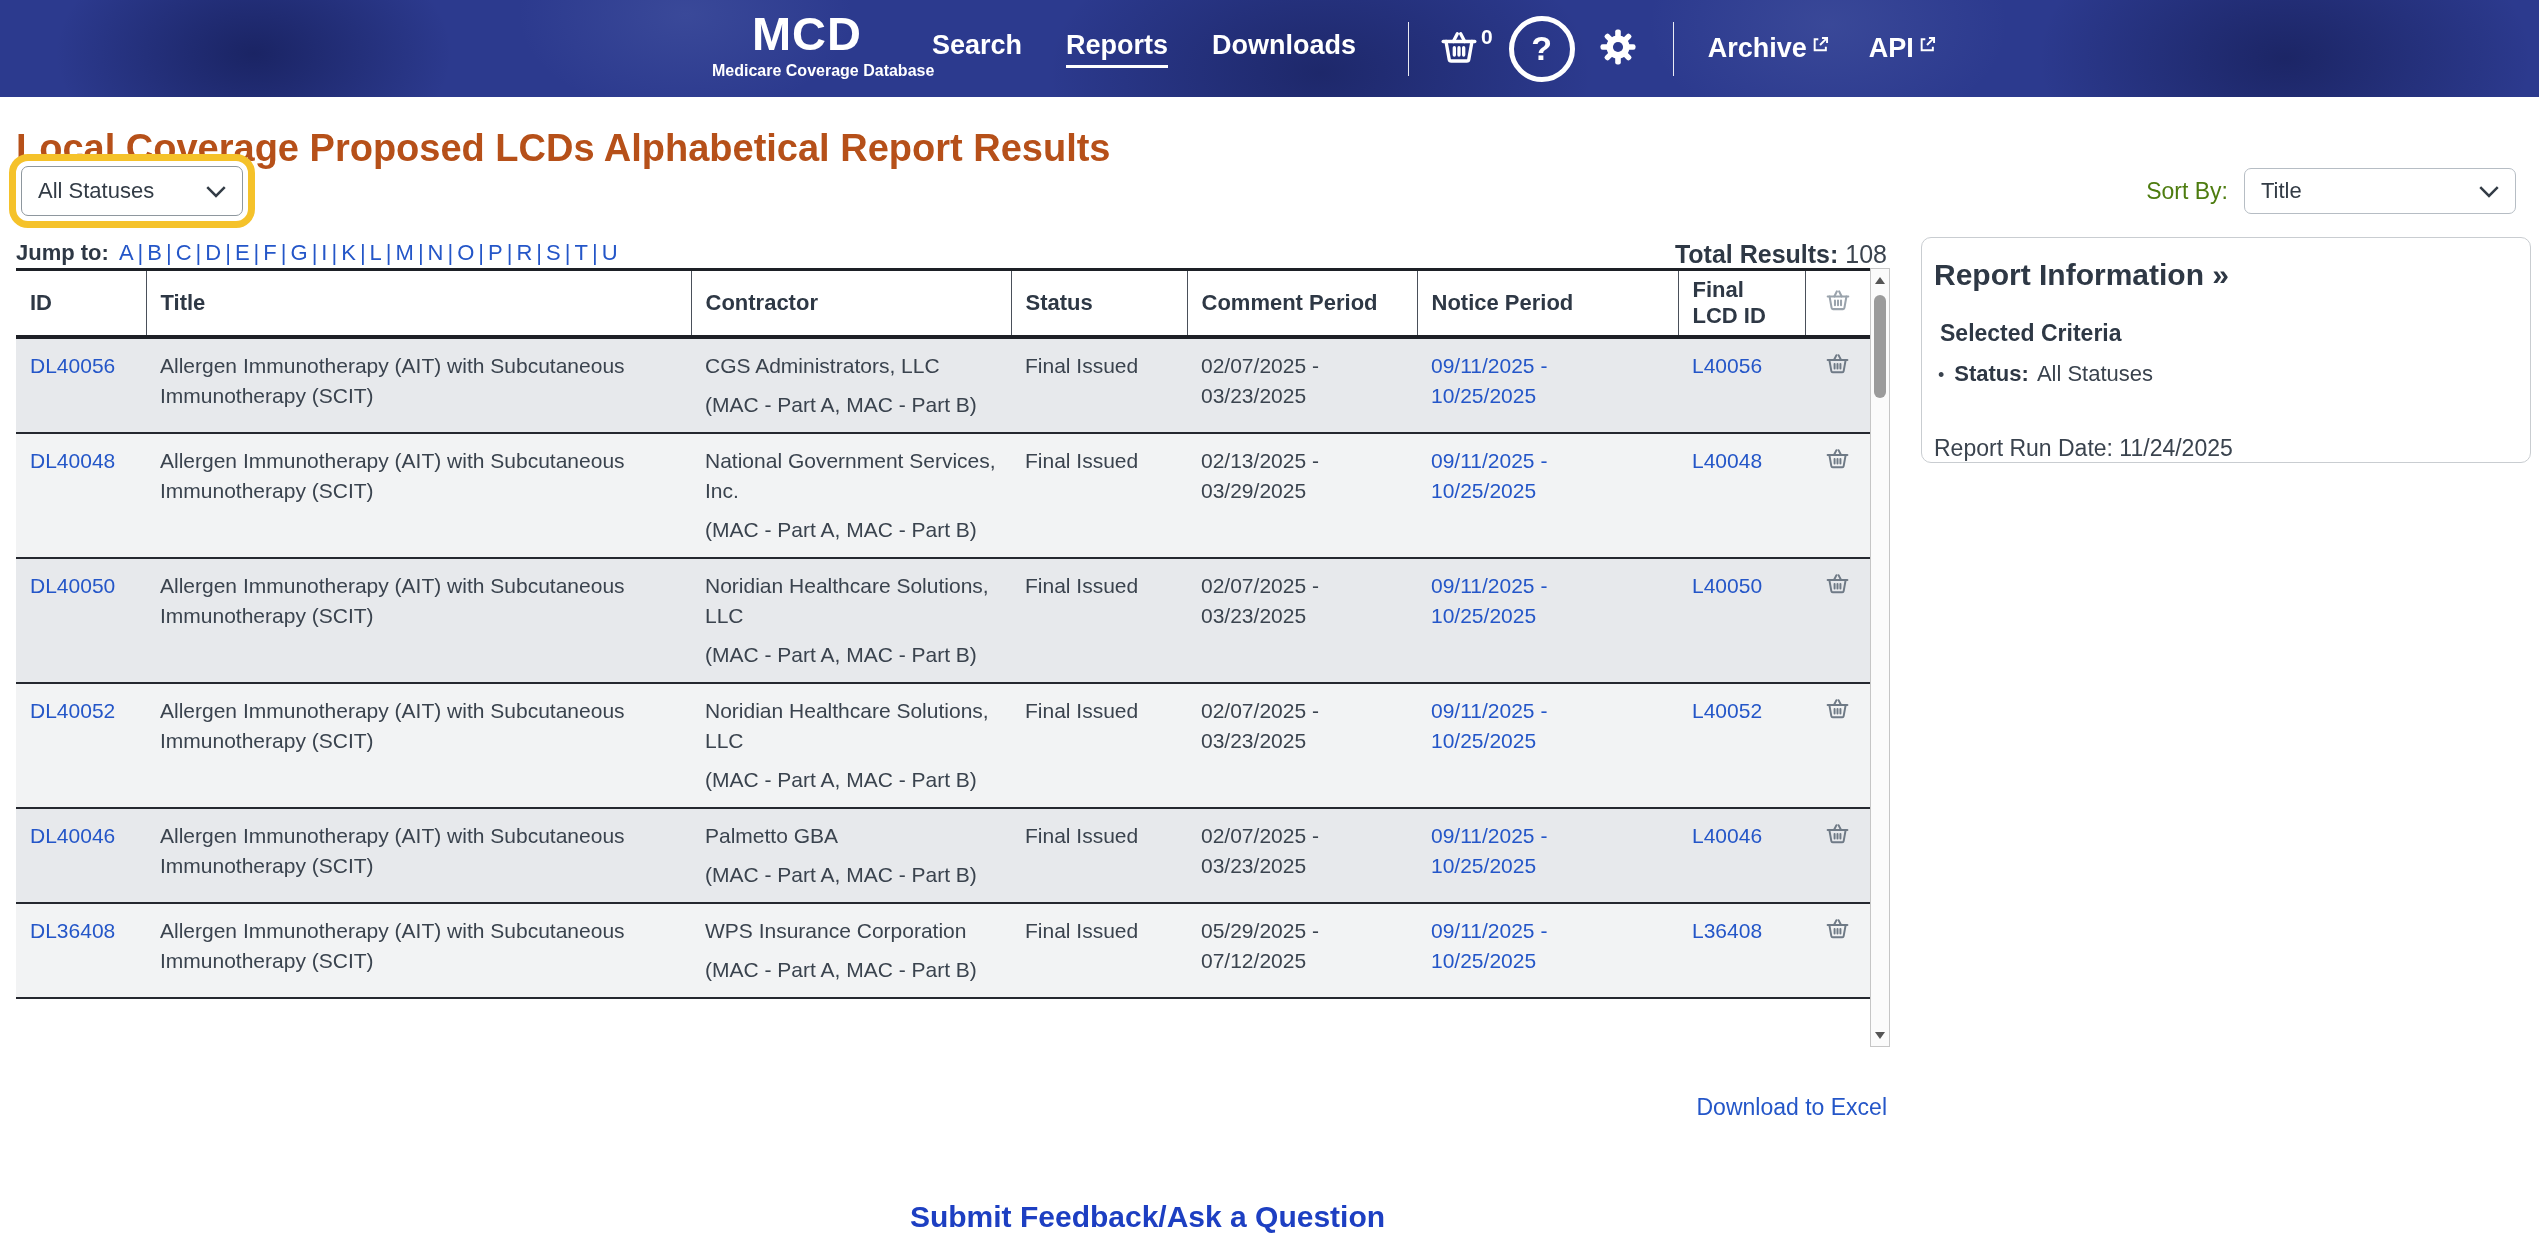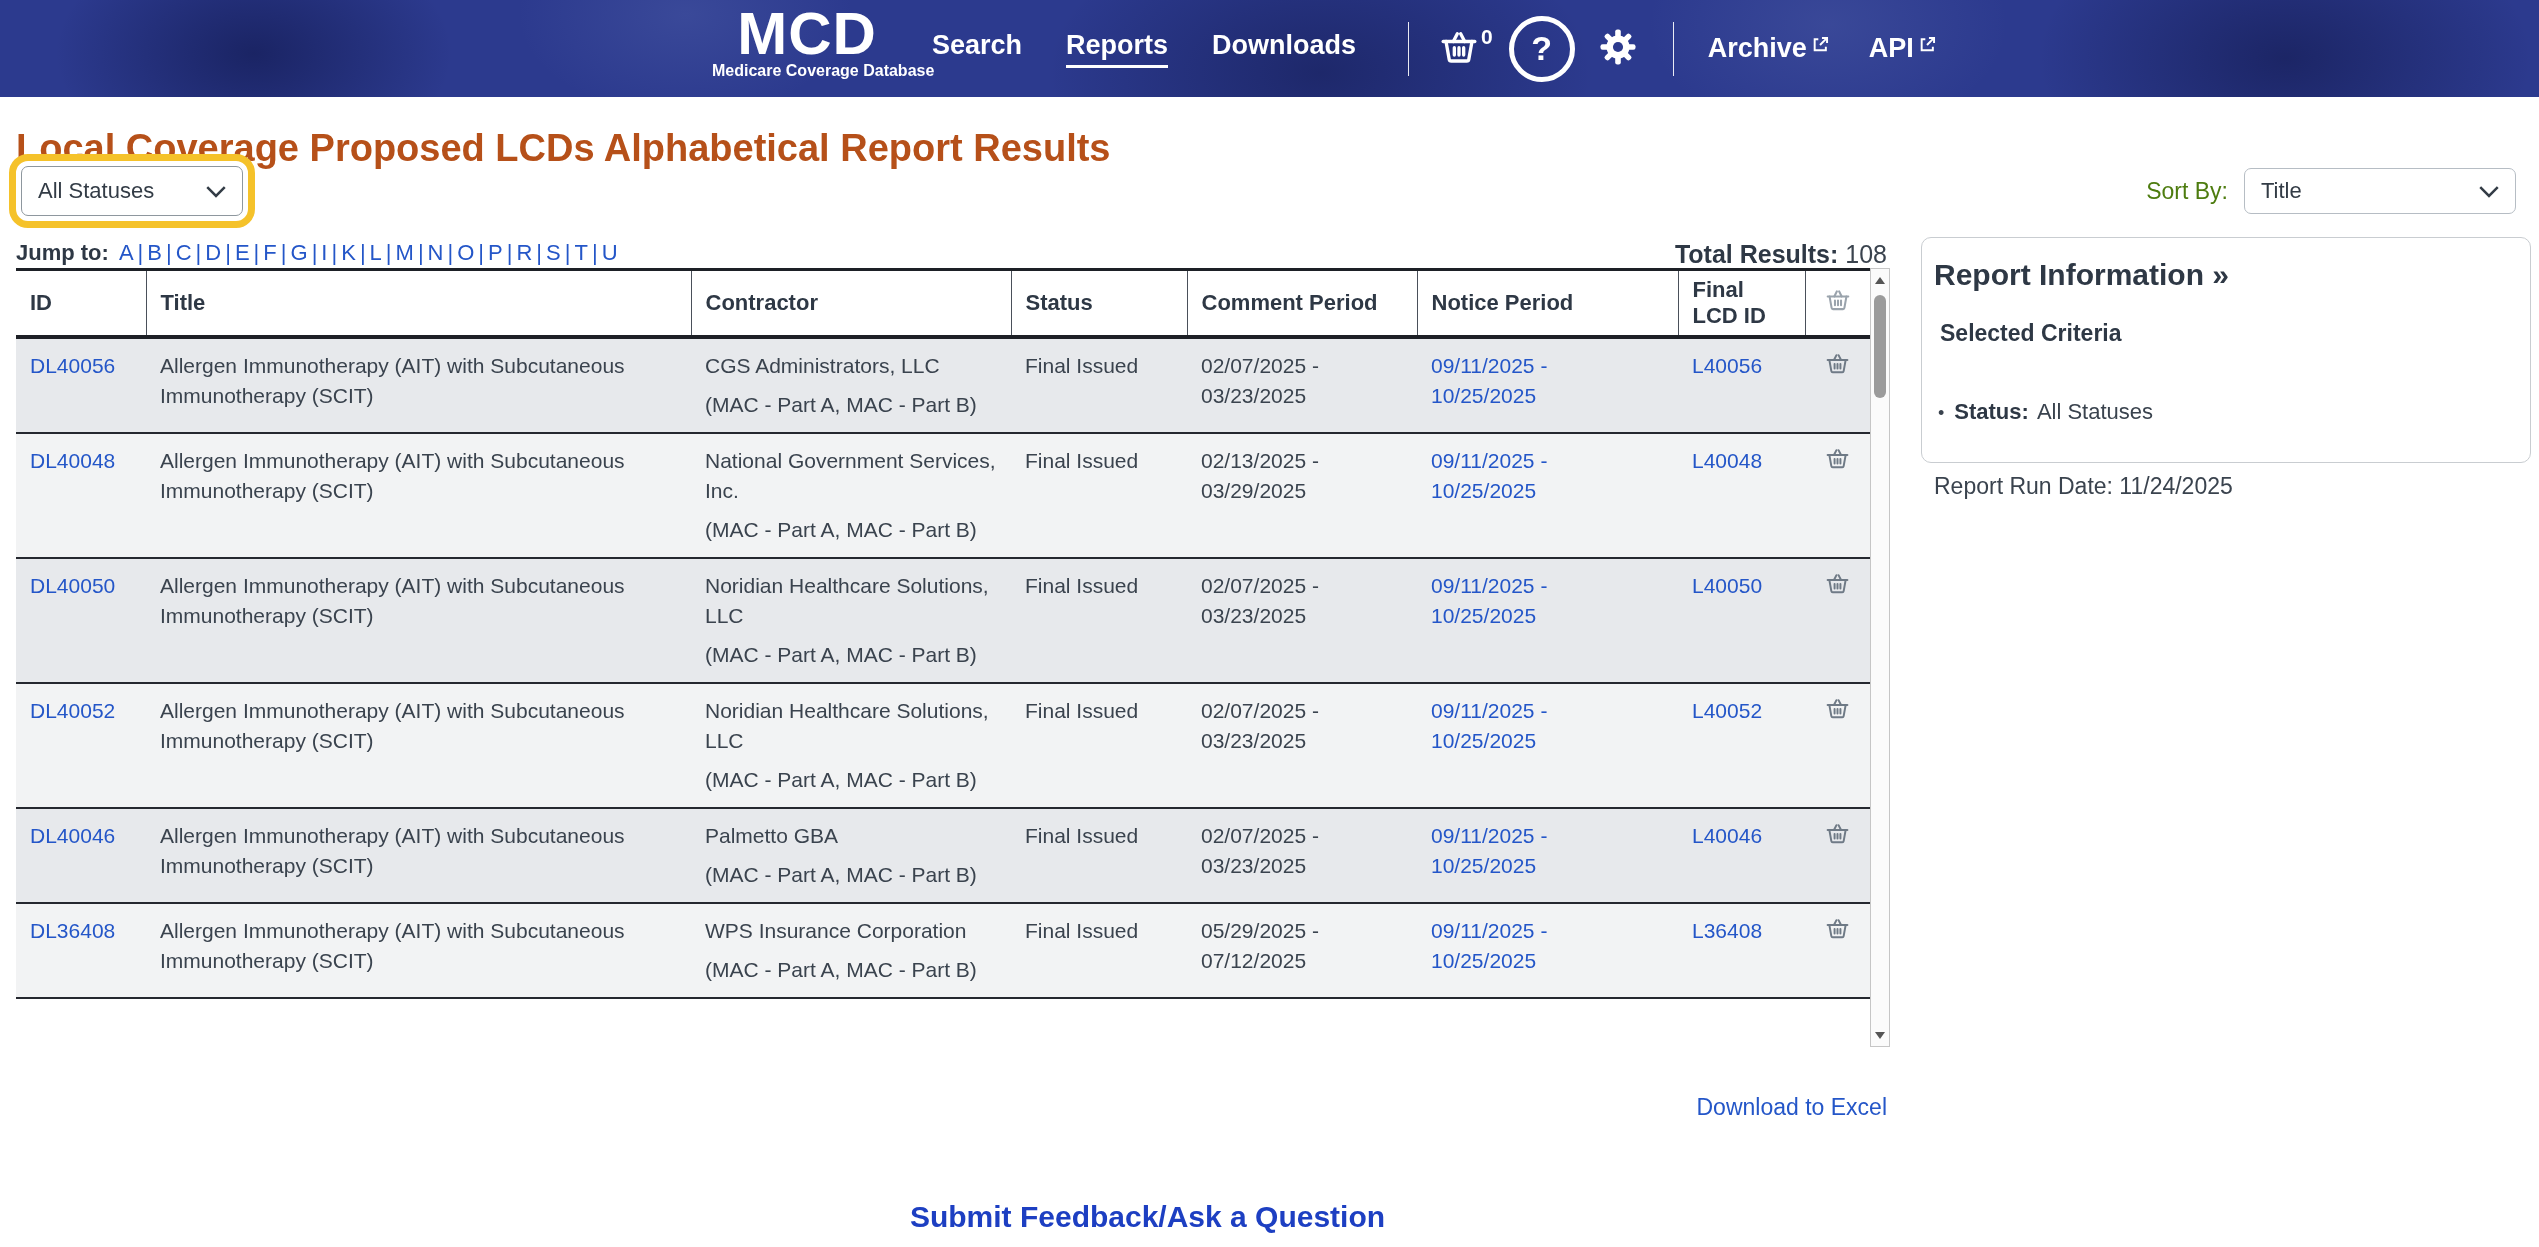--- a/index.html
+++ b/index.html
@@ -15,21 +15,21 @@
     position:absolute;left:0;top:0;width:2539px;height:97px;
     background:
       radial-gradient(ellipse 320px 200px at 10% 55%, rgba(12,18,66,.55), transparent 62%),
       radial-gradient(ellipse 280px 170px at 27% 15%, rgba(130,150,210,.16), transparent 60%),
       radial-gradient(ellipse 420px 240px at 52% 75%, rgba(10,15,58,.42), transparent 65%),
       radial-gradient(ellipse 300px 190px at 72% 25%, rgba(140,158,214,.14), transparent 60%),
       radial-gradient(ellipse 380px 230px at 90% 60%, rgba(12,17,62,.5), transparent 65%),
       #2c3a8e;
   }
   .logo{position:absolute;left:712;left:712px;top:8px;width:190px;text-align:center;color:#fff;}
-  .logo-title{font-size:60px;font-weight:bold;letter-spacing:1px;line-height:52px;}
+  .logo-title{font-size:47px;font-weight:bold;letter-spacing:1px;line-height:52px;}
   .logo-sub{font-size:16px;font-weight:bold;margin-top:2px;white-space:nowrap;}
   .nav{position:absolute;left:932px;top:0;height:97px;display:flex;align-items:center;gap:44px;}
   .nav-link{color:#fff;font-size:27px;font-weight:bold;padding-bottom:4px;border-bottom:3px solid transparent;}
   .nav-link.active{border-bottom:3px solid #fff;}
   .hdr-right{position:absolute;left:1408px;top:0;height:97px;display:flex;align-items:center;color:#fff;}
   .vdiv{width:1px;height:54px;background:#ffffff;opacity:.9;}
   .basket-wrap{position:relative;margin-left:30px;display:flex;align-items:flex-end;}
   .basket-wrap svg{color:#fff;}
   .badge{font-size:21px;font-weight:bold;color:#fff;position:relative;top:-22px;left:2px;}
   .help-btn{margin-left:18px;width:56px;height:56px;border:5px solid #fff;border-radius:50%;
@@ -89,21 +89,21 @@
 
   
   .panel{
     position:absolute;left:1921px;top:237px;width:610px;height:226px;box-sizing:border-box;
     border:1px solid #c9cdd1;border-radius:10px;background:#fff;padding:20px 12px;
   }
   .panel-heading{font-size:30px;font-weight:800;color:#2e3845;}
   .crit-label{font-size:23px;font-weight:bold;color:#2e3845;margin-top:28px;margin-left:6px;}
   .crit-item{font-size:22px;color:#3a434e;margin-top:14px;display:flex;align-items:baseline;}
   .crit-item .dot{font-size:18px;margin:0 10px 0 4px;}
-  .crit-item b{margin-right:8px;color:#2e3845;margin-top:38px;}
+  .crit-item b{margin-right:8px;color:#2e3845;}
   .run-date{font-size:23px;color:#3a434e;margin-top:48px;}
 
   
   .dl-link{position:absolute;right:652px;top:1094px;font-size:23px;color:#2456c8;}
   .feedback{position:absolute;left:0;top:1200px;width:2295px;text-align:center;}
   .feedback a{font-size:30px;font-weight:bold;color:#1d3fc2;}
 
   .chev{flex:0 0 auto;}
 </style>
 </head>

